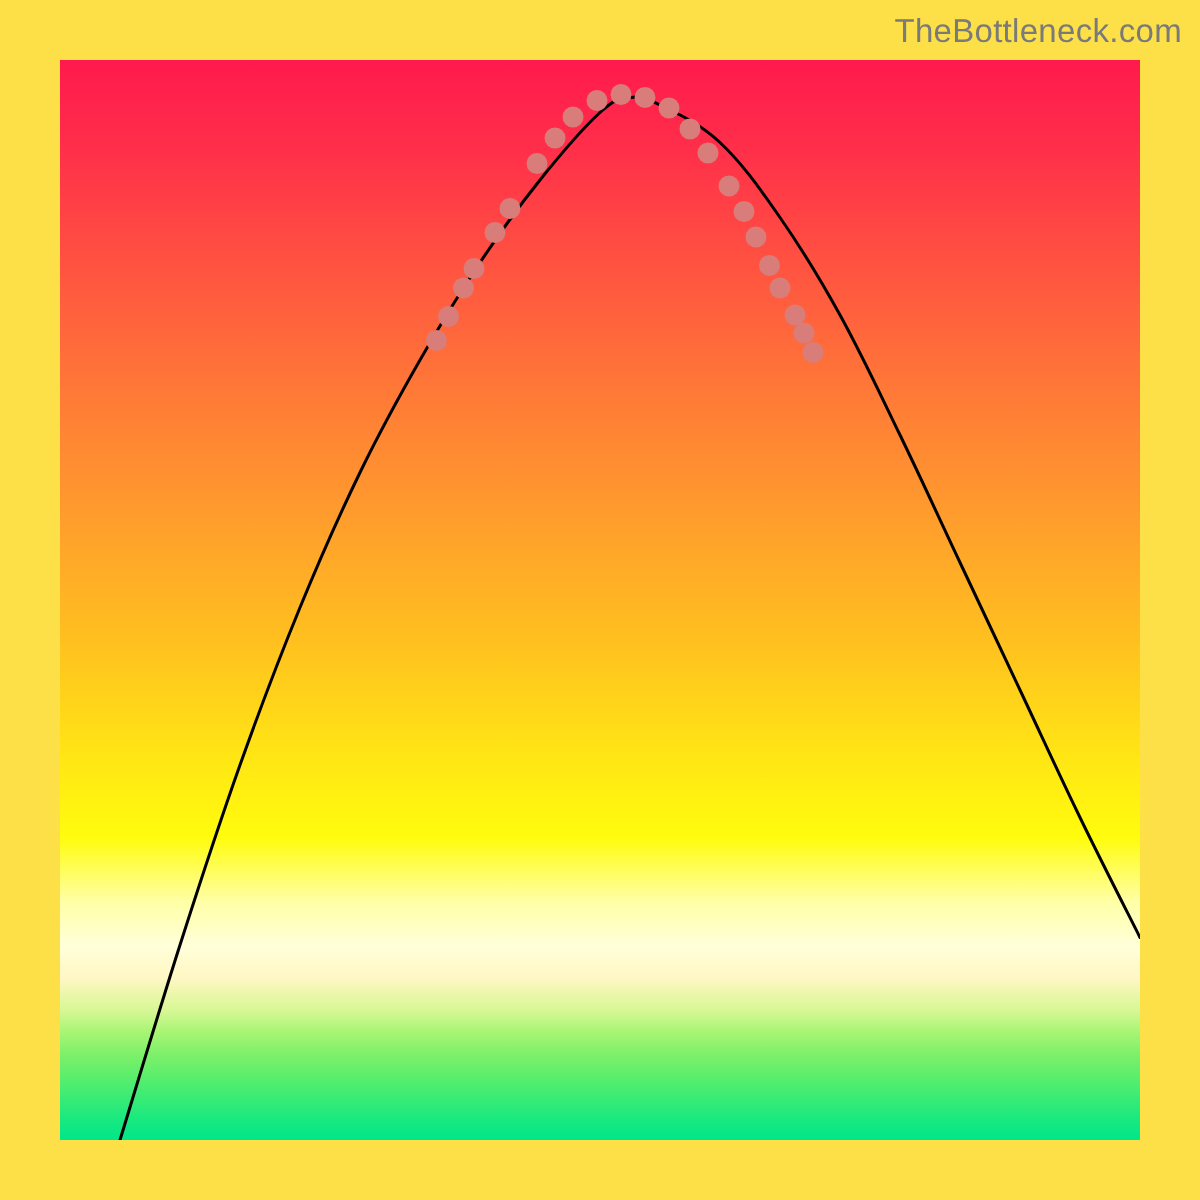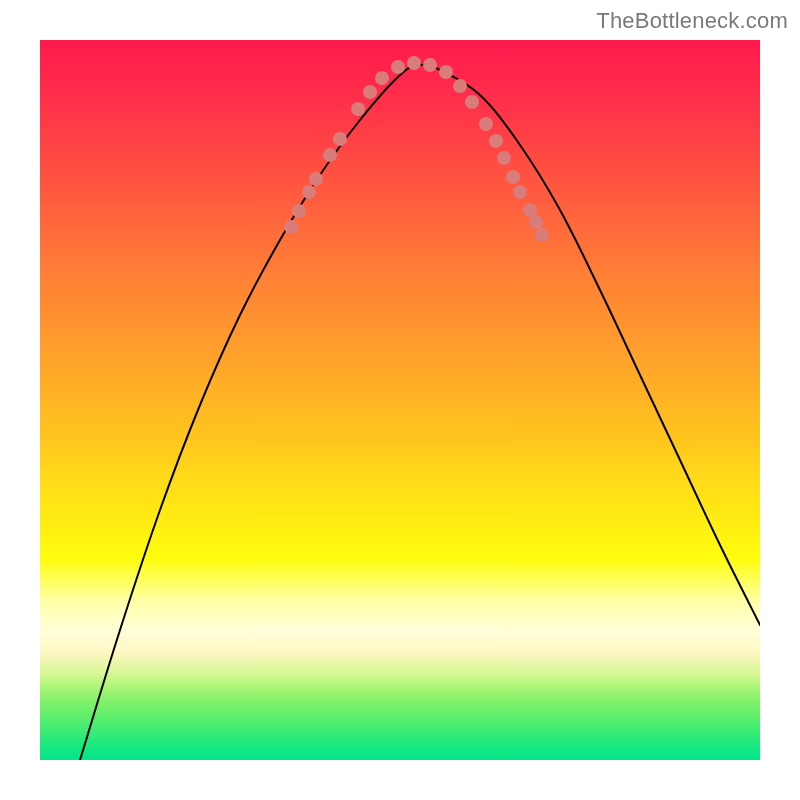--- a/index.html
+++ b/index.html
@@ -8,21 +8,21 @@
     width: 800px;
     height: 800px;
     background: #000;
     font-family: Arial, Helvetica, sans-serif;
     overflow: hidden;
   }
   .chart-container {
     position: relative;
     width: 800px;
     height: 800px;
-    background: #ffffff;
+    background: #fde047;
   }
   .frame {
     position: absolute;
     left: 40px;
     top: 40px;
     width: 720px;
     height: 720px;
     overflow: hidden;
   }
   .gradient-bg {

